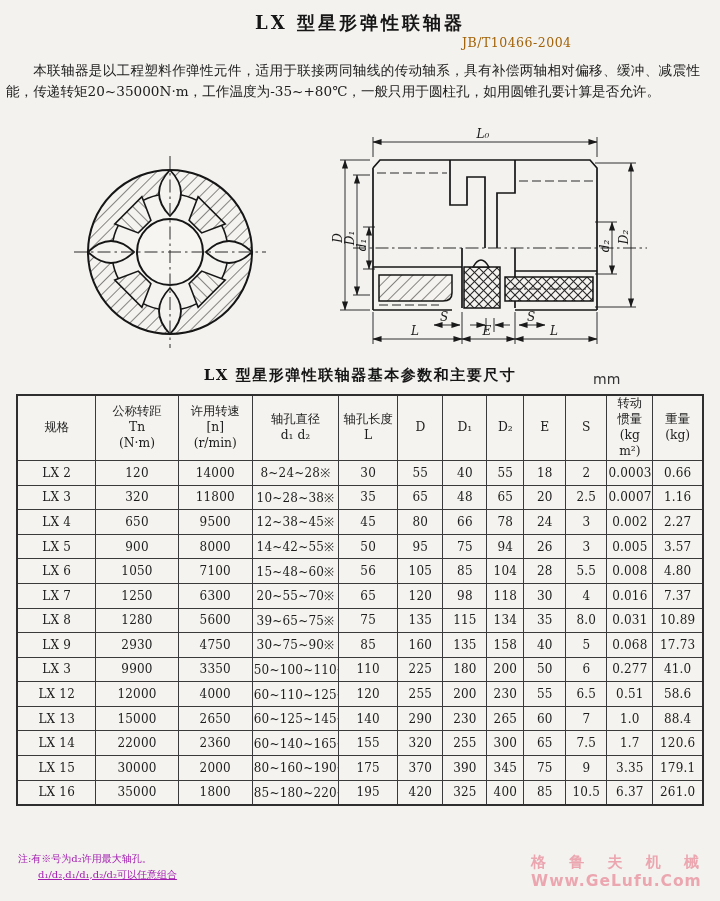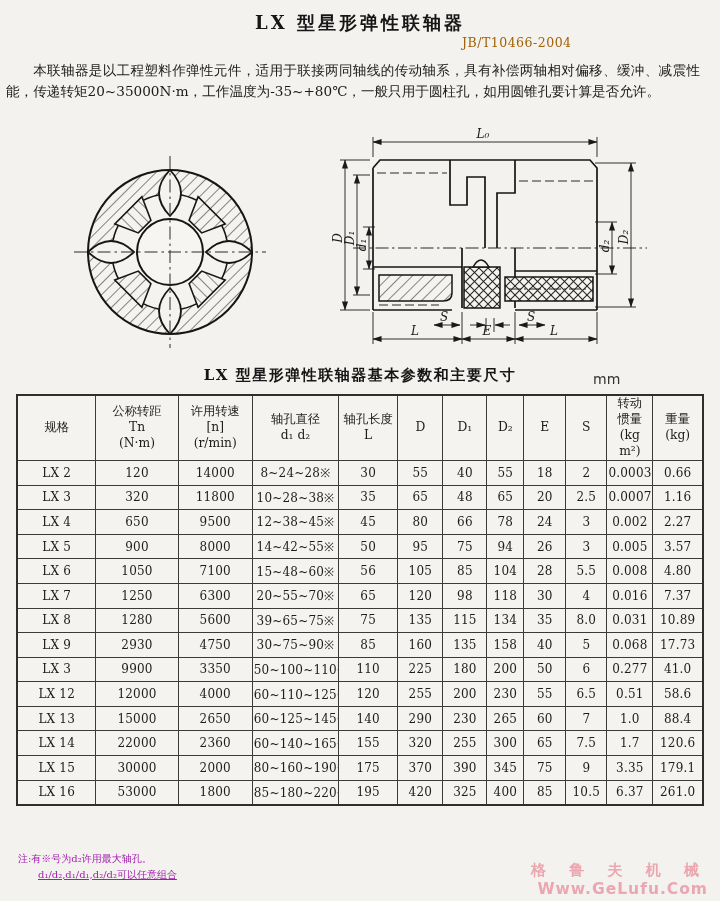--- a/index.html
+++ b/index.html
@@ -10,21 +10,21 @@
   .desc{position:absolute;top:60px;left:6px;width:694px;font-size:13.6px;line-height:1.55;text-indent:2em;text-align:justify;margin:0;color:#1b1b1b;}
   .tbl-title{position:absolute;top:366px;left:0;width:100%;text-align:center;font-size:15px;font-weight:bold;letter-spacing:1.5px;color:#161616;}
   .unit{position:absolute;top:371px;left:593px;font-size:14px;font-family:"DejaVu Sans","Liberation Sans",sans-serif;color:#333;}
   table.params{position:absolute;top:394px;left:16px;width:688px;border-collapse:collapse;table-layout:fixed;
     border:2.4px solid #2e2e2e;font-size:12px;background:#f4f3ef;}
   table.params th,table.params td{border:1.4px solid #3a3a3a;text-align:center;vertical-align:middle;padding:0 1px;color:#1d1d1d;overflow:hidden;}
   table.params th{height:57px;font-size:12.3px;font-weight:normal;line-height:1.3;white-space:pre-line;}
   table.params td{height:23.6px;letter-spacing:.2px;}
   .notes{position:absolute;top:851px;left:18px;font-size:10px;line-height:1.55;color:#a21caf;}
   .notes .n2{padding-left:2em;text-decoration:underline;}
-  .watermark{position:absolute;top:853px;right:12px;text-align:right;font-family:"DejaVu Sans","Liberation Sans",sans-serif;margin-top:8px;}
+  .watermark{position:absolute;top:853px;right:12px;font-family:"DejaVu Sans","Liberation Sans",sans-serif;}
   .watermark .wm1{font-size:15px;font-weight:bold;letter-spacing:9px;}
   .watermark .wm2{font-size:15.5px;font-weight:bold;letter-spacing:1px;}
   svg{position:absolute;overflow:visible;}
   svg text{font-family:"DejaVu Serif","Liberation Serif",serif;font-style:italic;font-size:12px;fill:#1a1a1a;}
 </style>
 </head>
 <body>
 
 <div class="page">
 
@@ -380,21 +380,21 @@
           <td>370</td>
           <td>390</td>
           <td>345</td>
           <td>75</td>
           <td>9</td>
           <td>3.35</td>
           <td>179.1</td>
         </tr>
         <tr>
           <td>LX 16</td>
-          <td>53000</td>
+          <td>35000</td>
           <td>1800</td>
           <td>85~180~220※</td>
           <td>195</td>
           <td>420</td>
           <td>325</td>
           <td>400</td>
           <td>85</td>
           <td>10.5</td>
           <td>6.37</td>
           <td>261.0</td>

